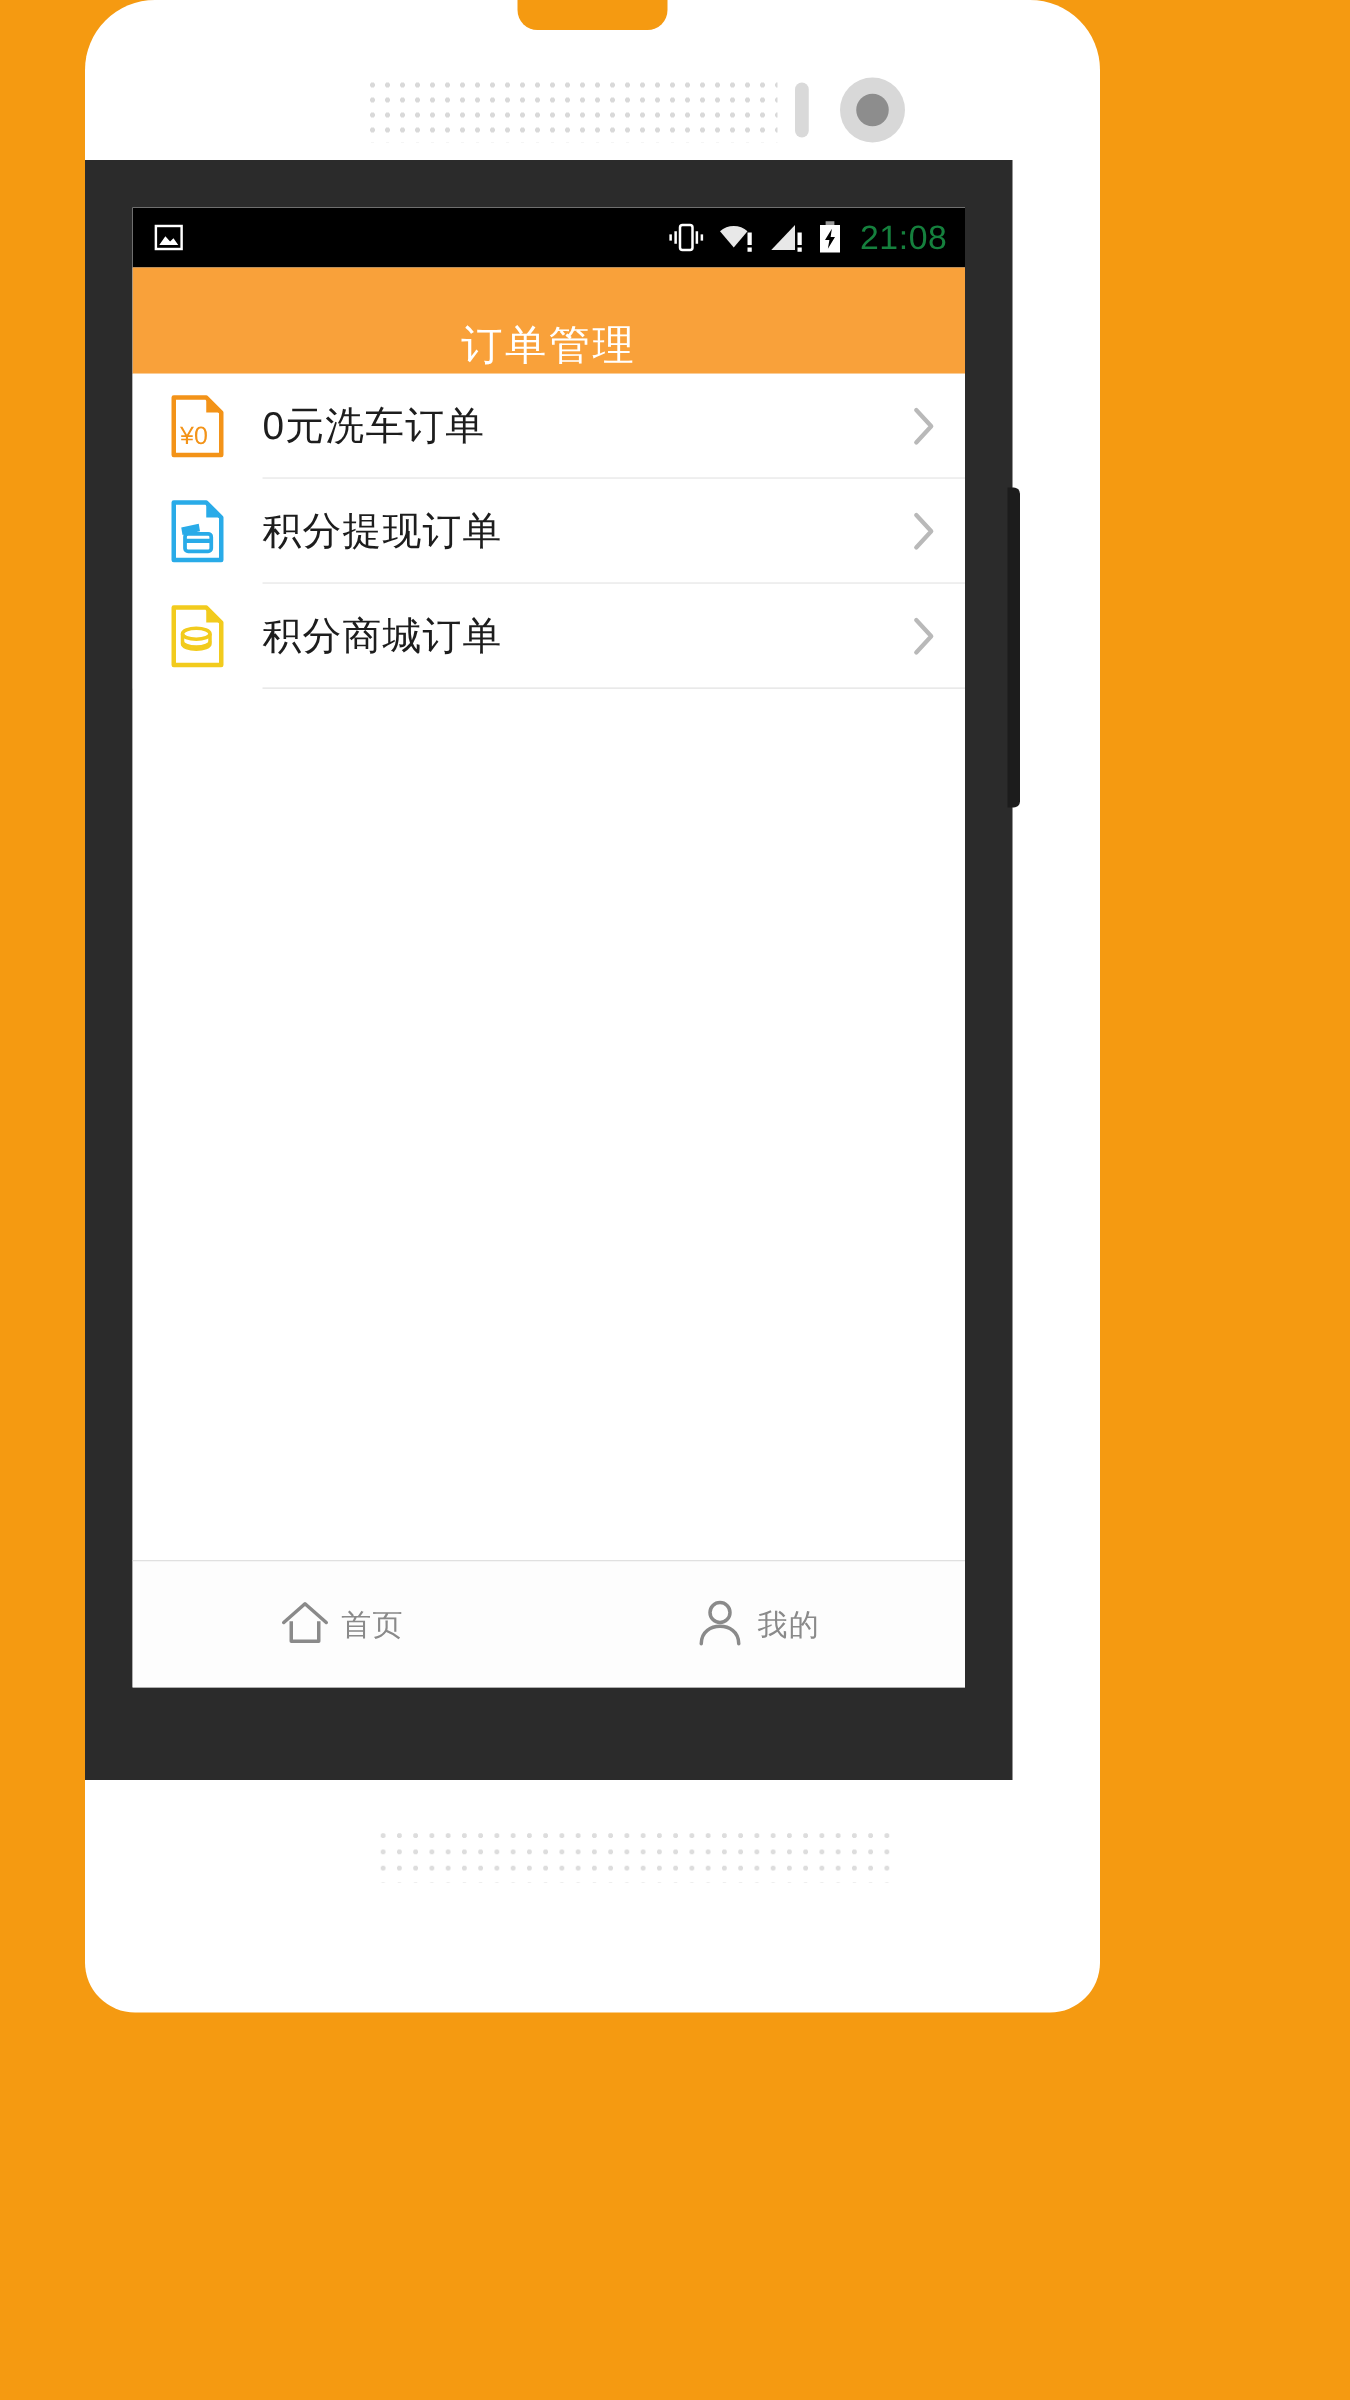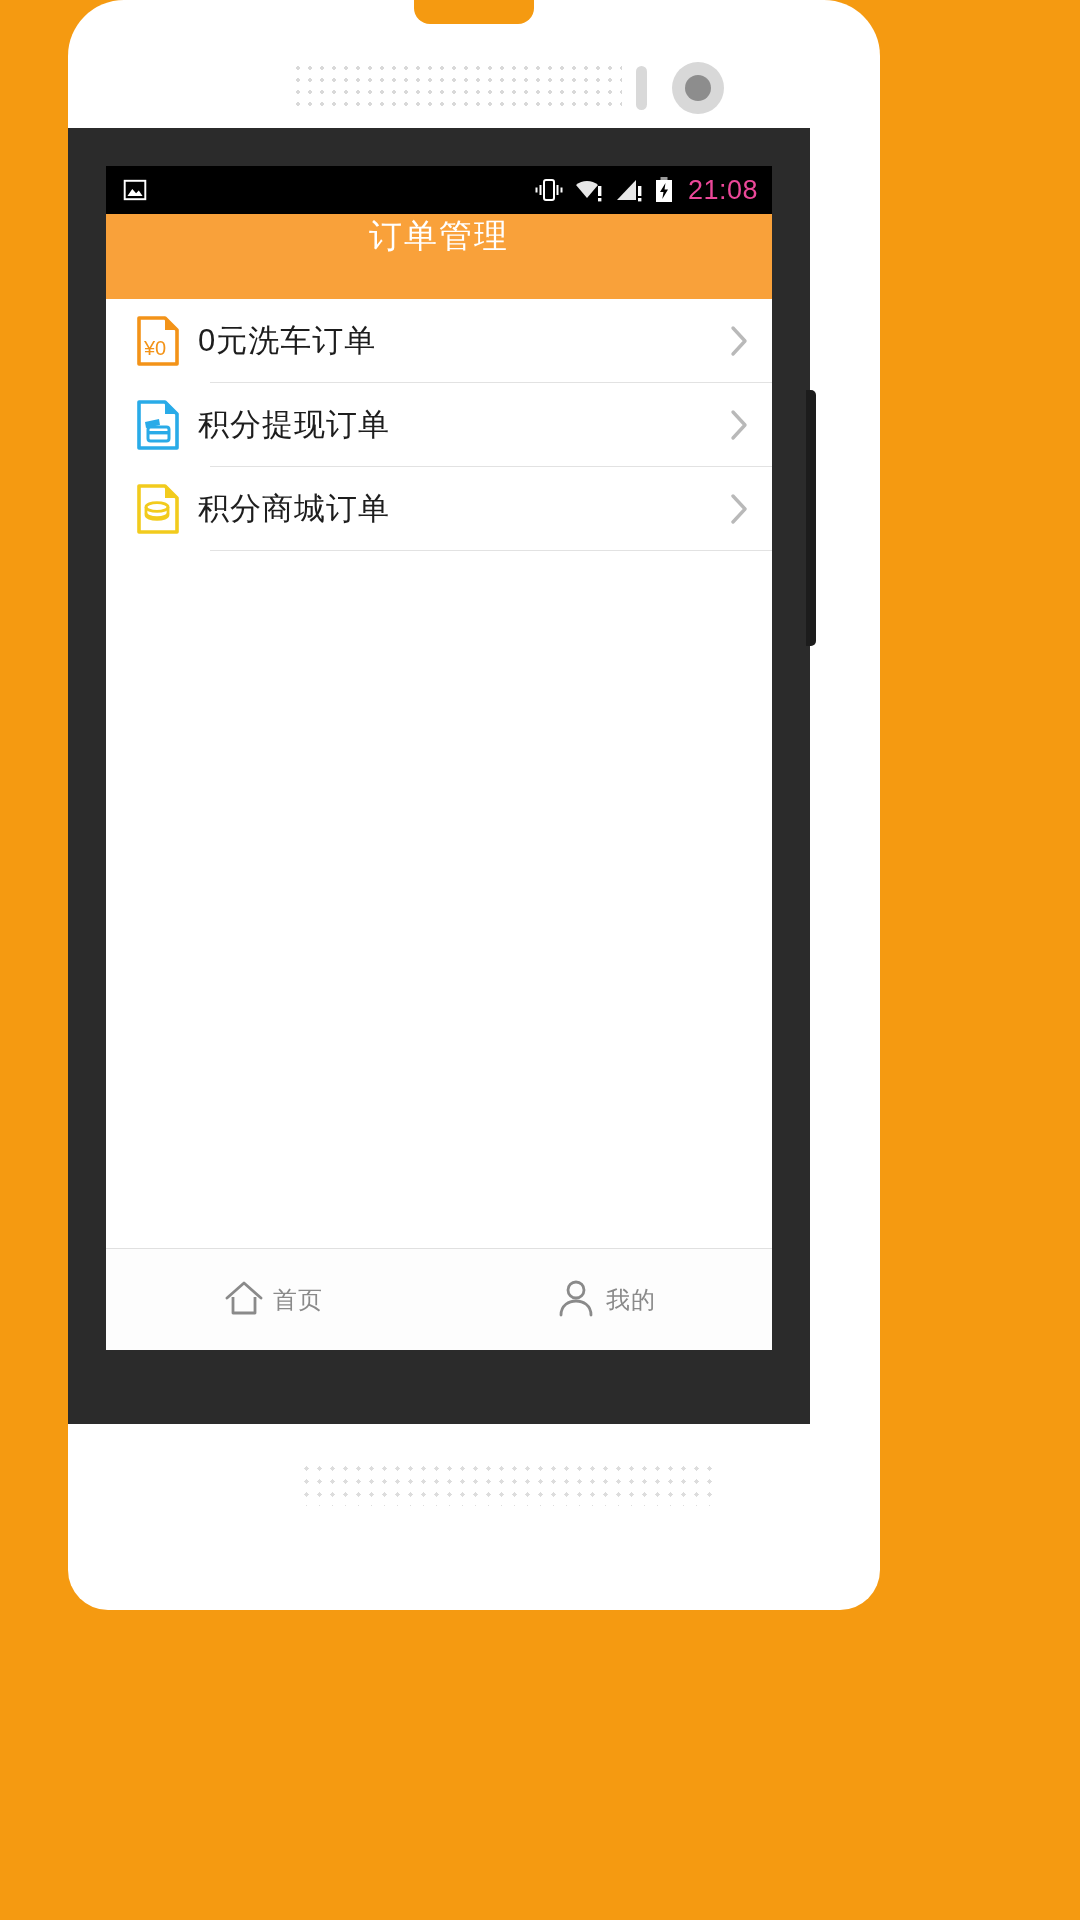--- a/index.html
+++ b/index.html
@@ -101,33 +101,33 @@
     height: 48px;
     background: #000000;
     display: flex;
     align-items: center;
     padding: 0 14px 0 16px;
     flex: none;
   }
   .sb-left { display: flex; align-items: center; gap: 8px; }
   .sb-right { margin-left: auto; display: flex; align-items: center; gap: 10px; }
   .sb-time {
-    color: #ec4899;
+    color: #15803d;
     font-size: 27px;
     letter-spacing: 0.5px;
     margin-left: 4px;
   }
   .ic { display: block; }
 
   
   .appbar {
     height: 85px;
     background: #F9A13A;
     display: flex;
-    align-items: flex-start;
+    align-items: flex-end;
     justify-content: center;
     flex: none;
   }
   .appbar-title {
     color: #FFFFFF;
     font-size: 33px;
     letter-spacing: 2px;
   }
 
   
@@ -146,21 +146,21 @@
     background: #FFFFFF;
   }
   .li-icon {
     width: 52px; height: 58px;
     flex: none;
     display: flex;
     align-items: center;
     justify-content: center;
   }
   .li-label {
-    margin-left: 14px;
+    margin-left: 26px;
     font-size: 31px;
     color: #1d1d1d;
     letter-spacing: 1px;
     white-space: nowrap;
   }
   .li-chev {
     margin-left: auto;
     width: 22px; height: 36px;
     flex: none;
   }

